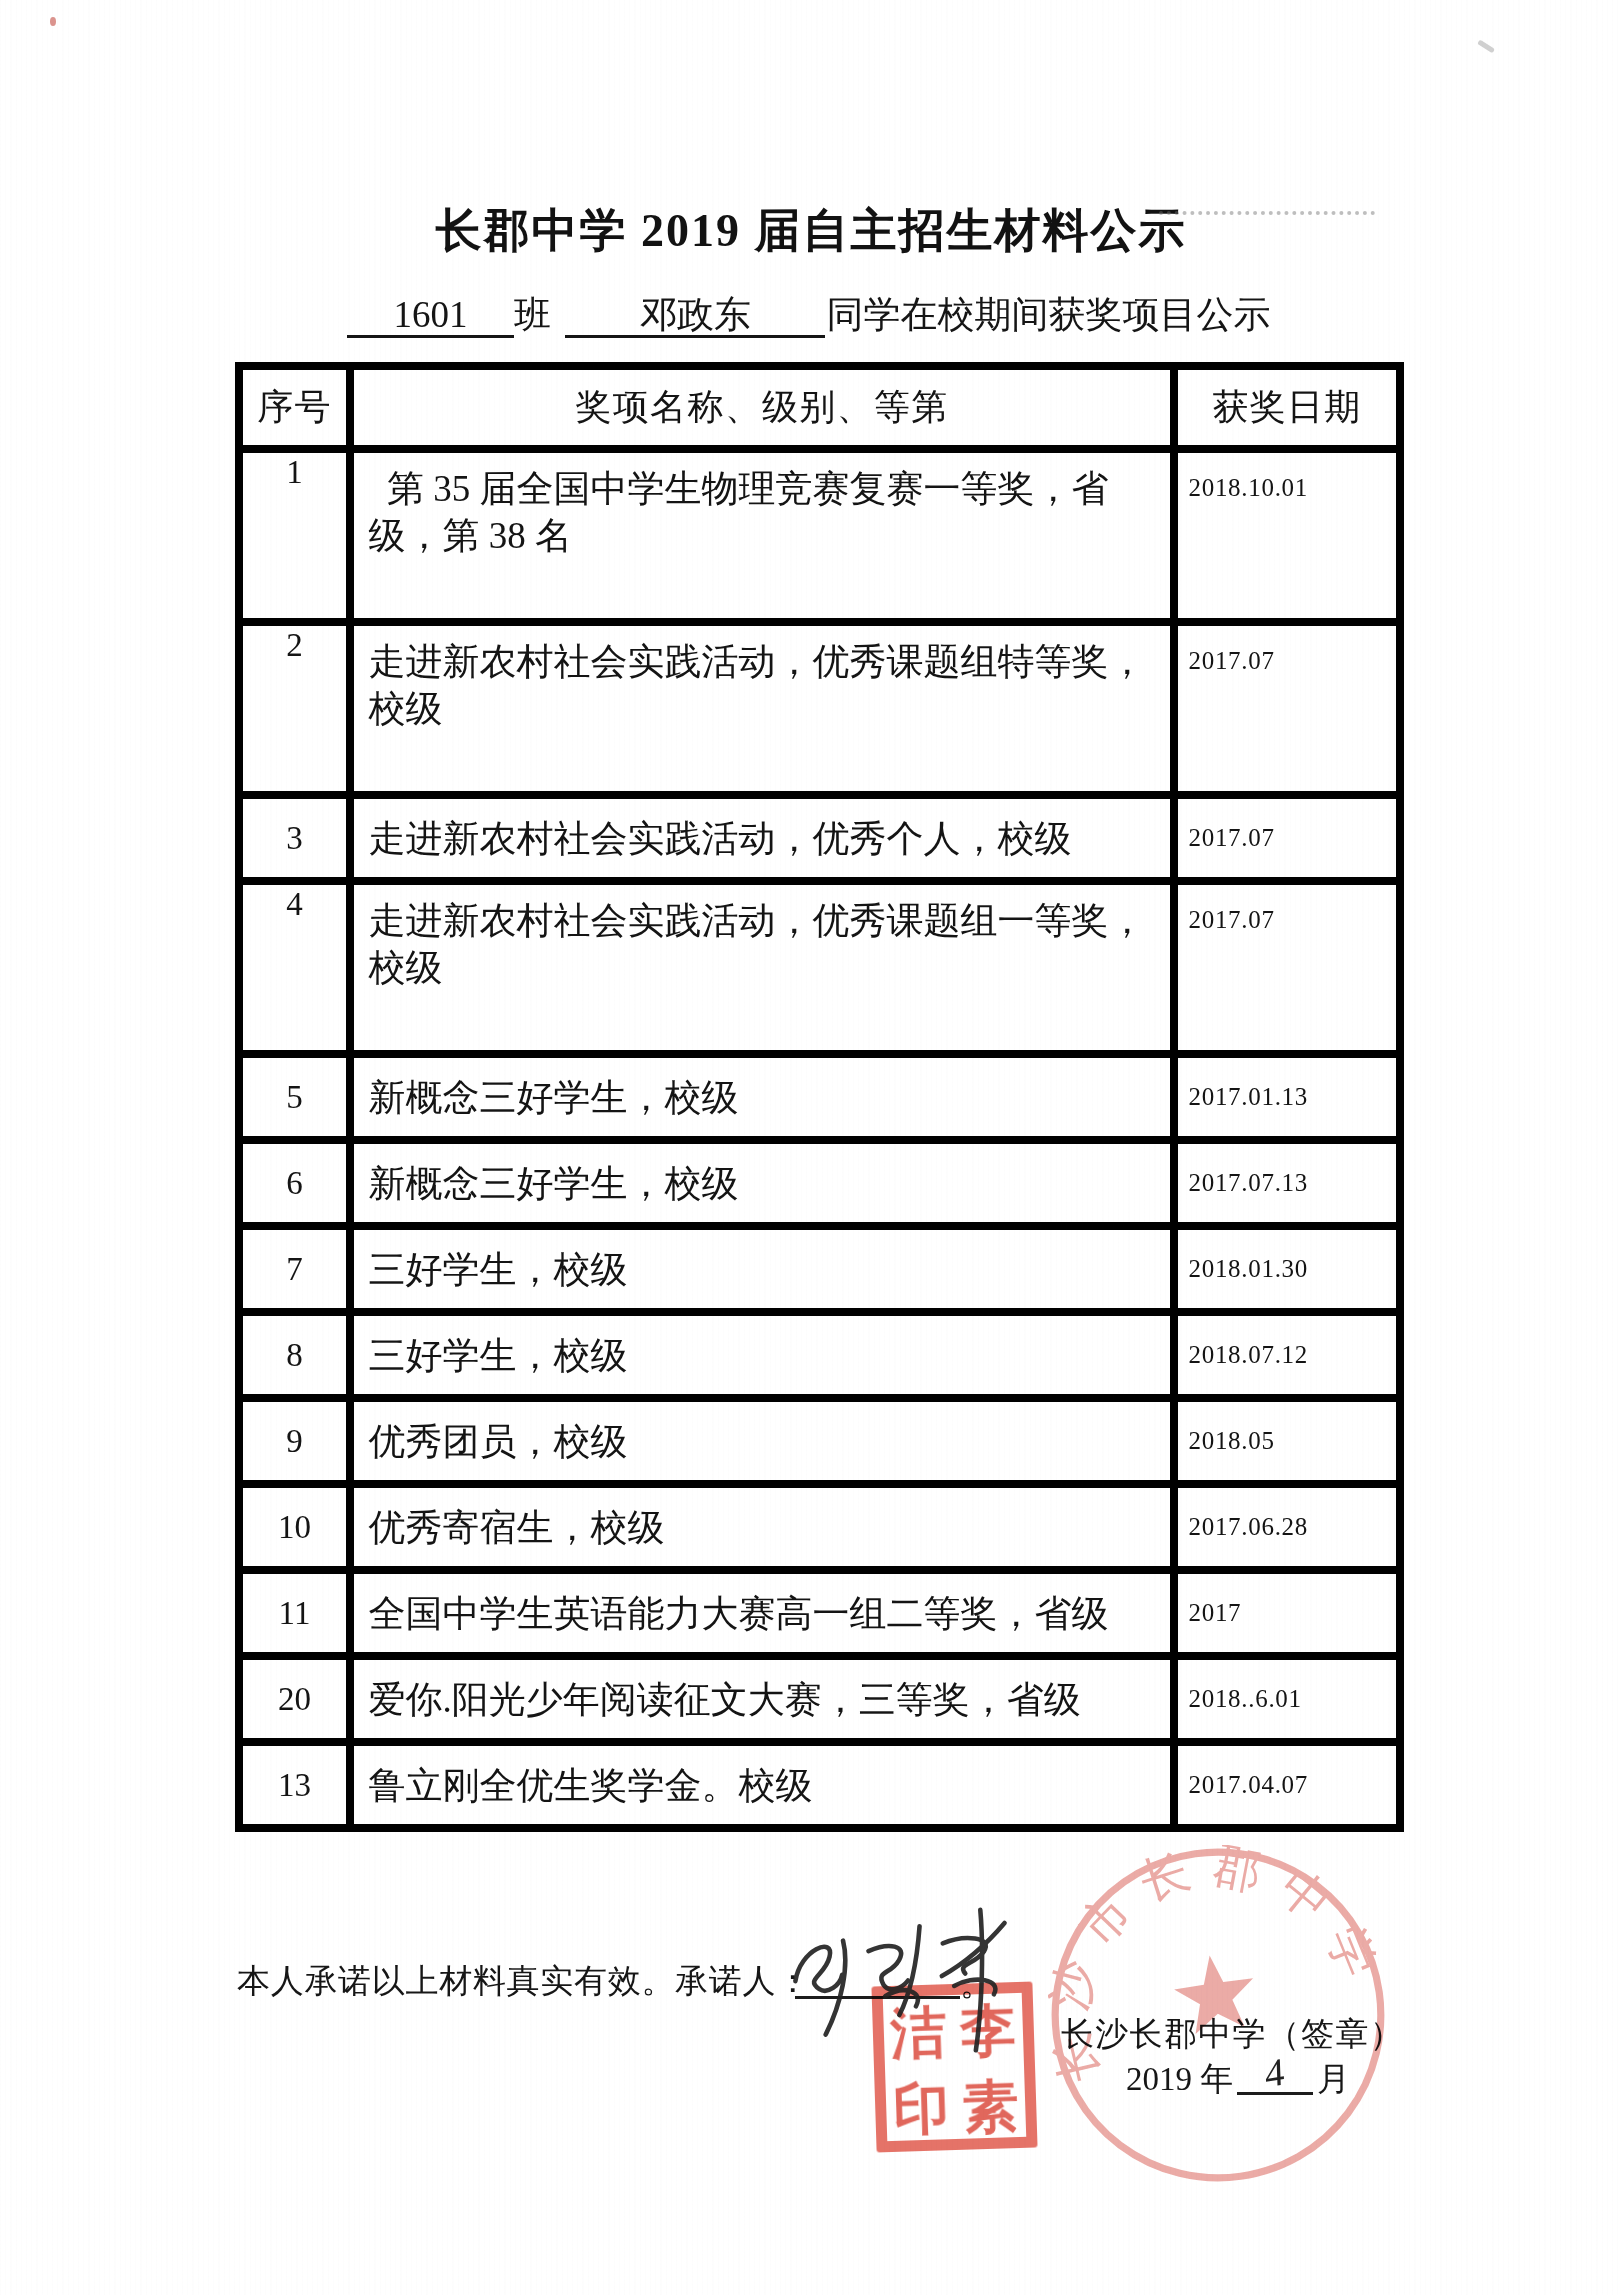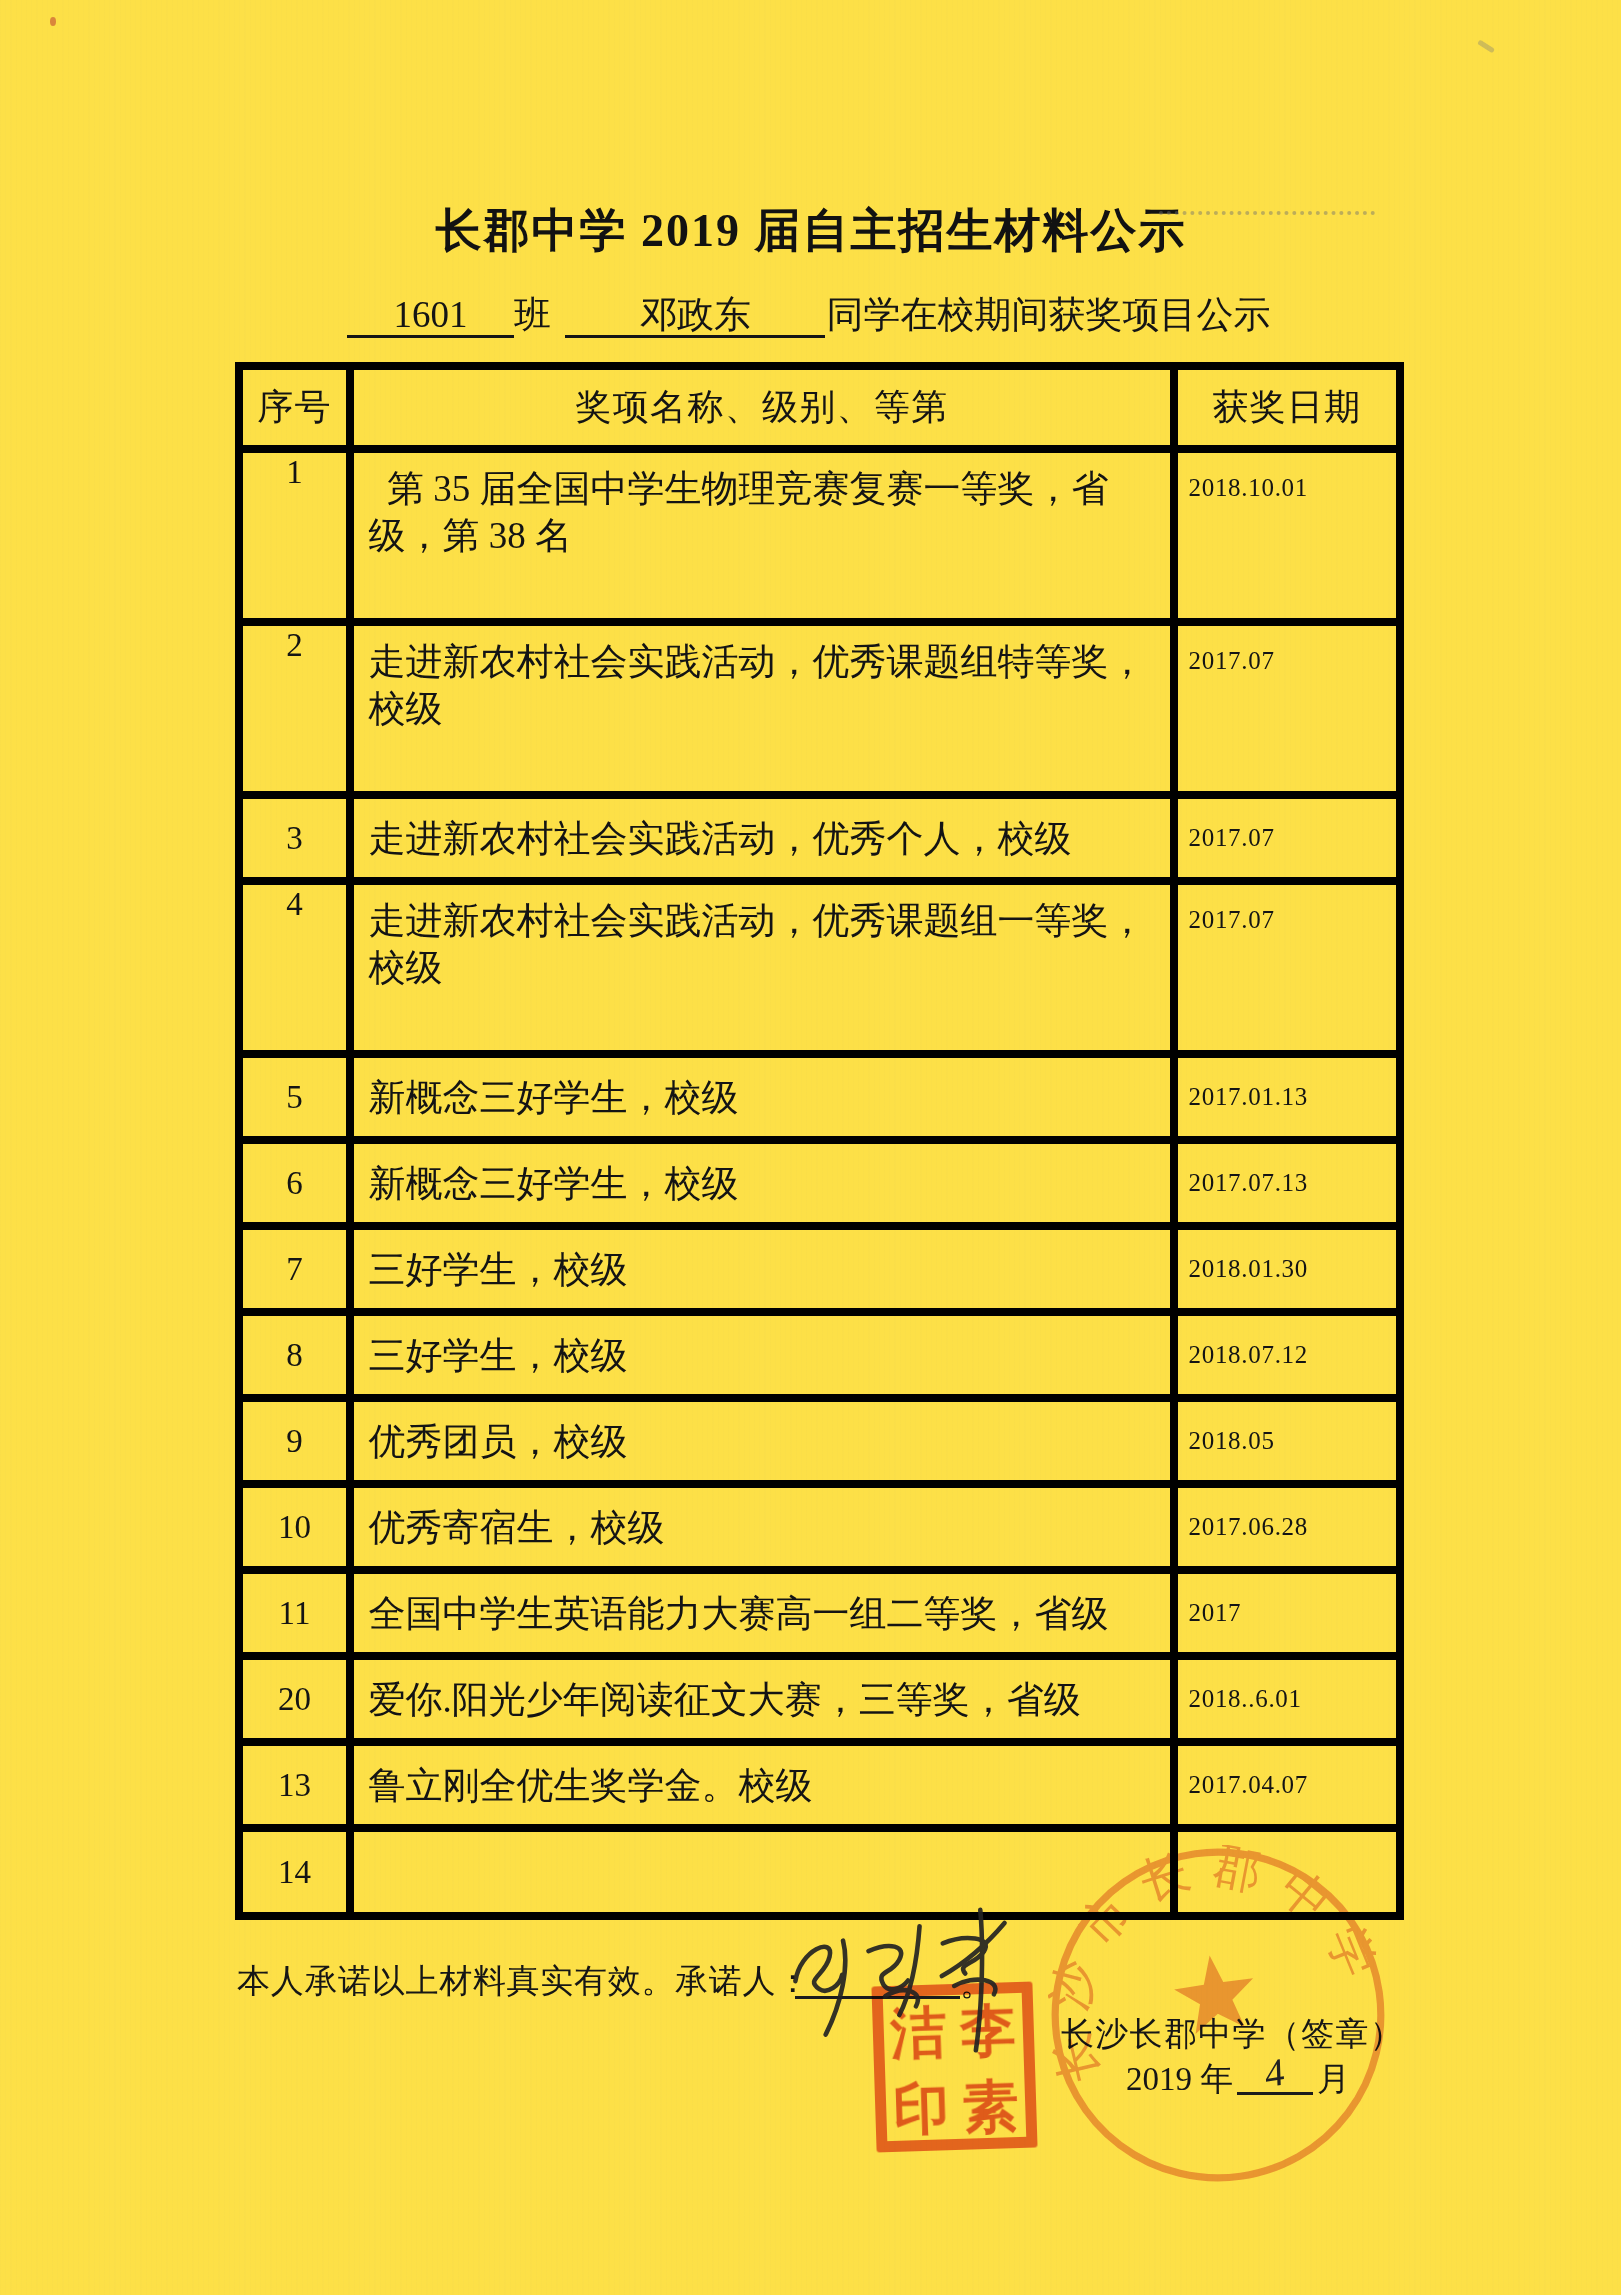--- a/index.html
+++ b/index.html
@@ -1,19 +1,19 @@
 <!DOCTYPE html>
 <html style="font-size:10.5px"><head>
 <meta charset="utf-8">
 <title>长郡中学 2019 届自主招生材料公示</title>
 <style>
   html,body { margin:0; padding:0; background:#9a9a9a; }
   .page {
     position:relative; width:1622px; height:2295px;
-    background:#fde047; overflow:hidden;
+    background:#ffffff; overflow:hidden;
     font-family:"Liberation Serif","DejaVu Serif",serif;
     color:#161616;
   }
   .page::before{
     content:""; position:absolute; inset:0; pointer-events:none;
     background:repeating-linear-gradient(90deg, rgba(120,120,120,.015) 0 1.3px, transparent 1.3px 5.2px);
   }
 
   
   .doc-title{
@@ -198,27 +198,20 @@
           </td>
       <td class="c-date">2018..6.01</td>
     </tr>
     <tr class="hs">
       <td class="c-no">13</td>
       <td class="c-award">
             <span class="l1">鲁立刚全优生奖学金。校级</span>
           </td>
       <td class="c-date">2017.04.07</td>
     </tr>
-    <tr class="hl">
-      <td class="c-no">14</td>
-      <td class="c-award">
-            <span class="l1"></span>
-          </td>
-      <td class="c-date"></td>
-    </tr>
   </tbody>
     </table>
 
   <div class="pledge">本人承诺以上材料真实有效。承诺人：</div>
   <div class="sig-underline"></div>
   <div class="pledge-period">。</div>
 
   <div class="signature">
     <span class="sr">邓政东</span>
     <svg viewBox="0 0 400 240">

